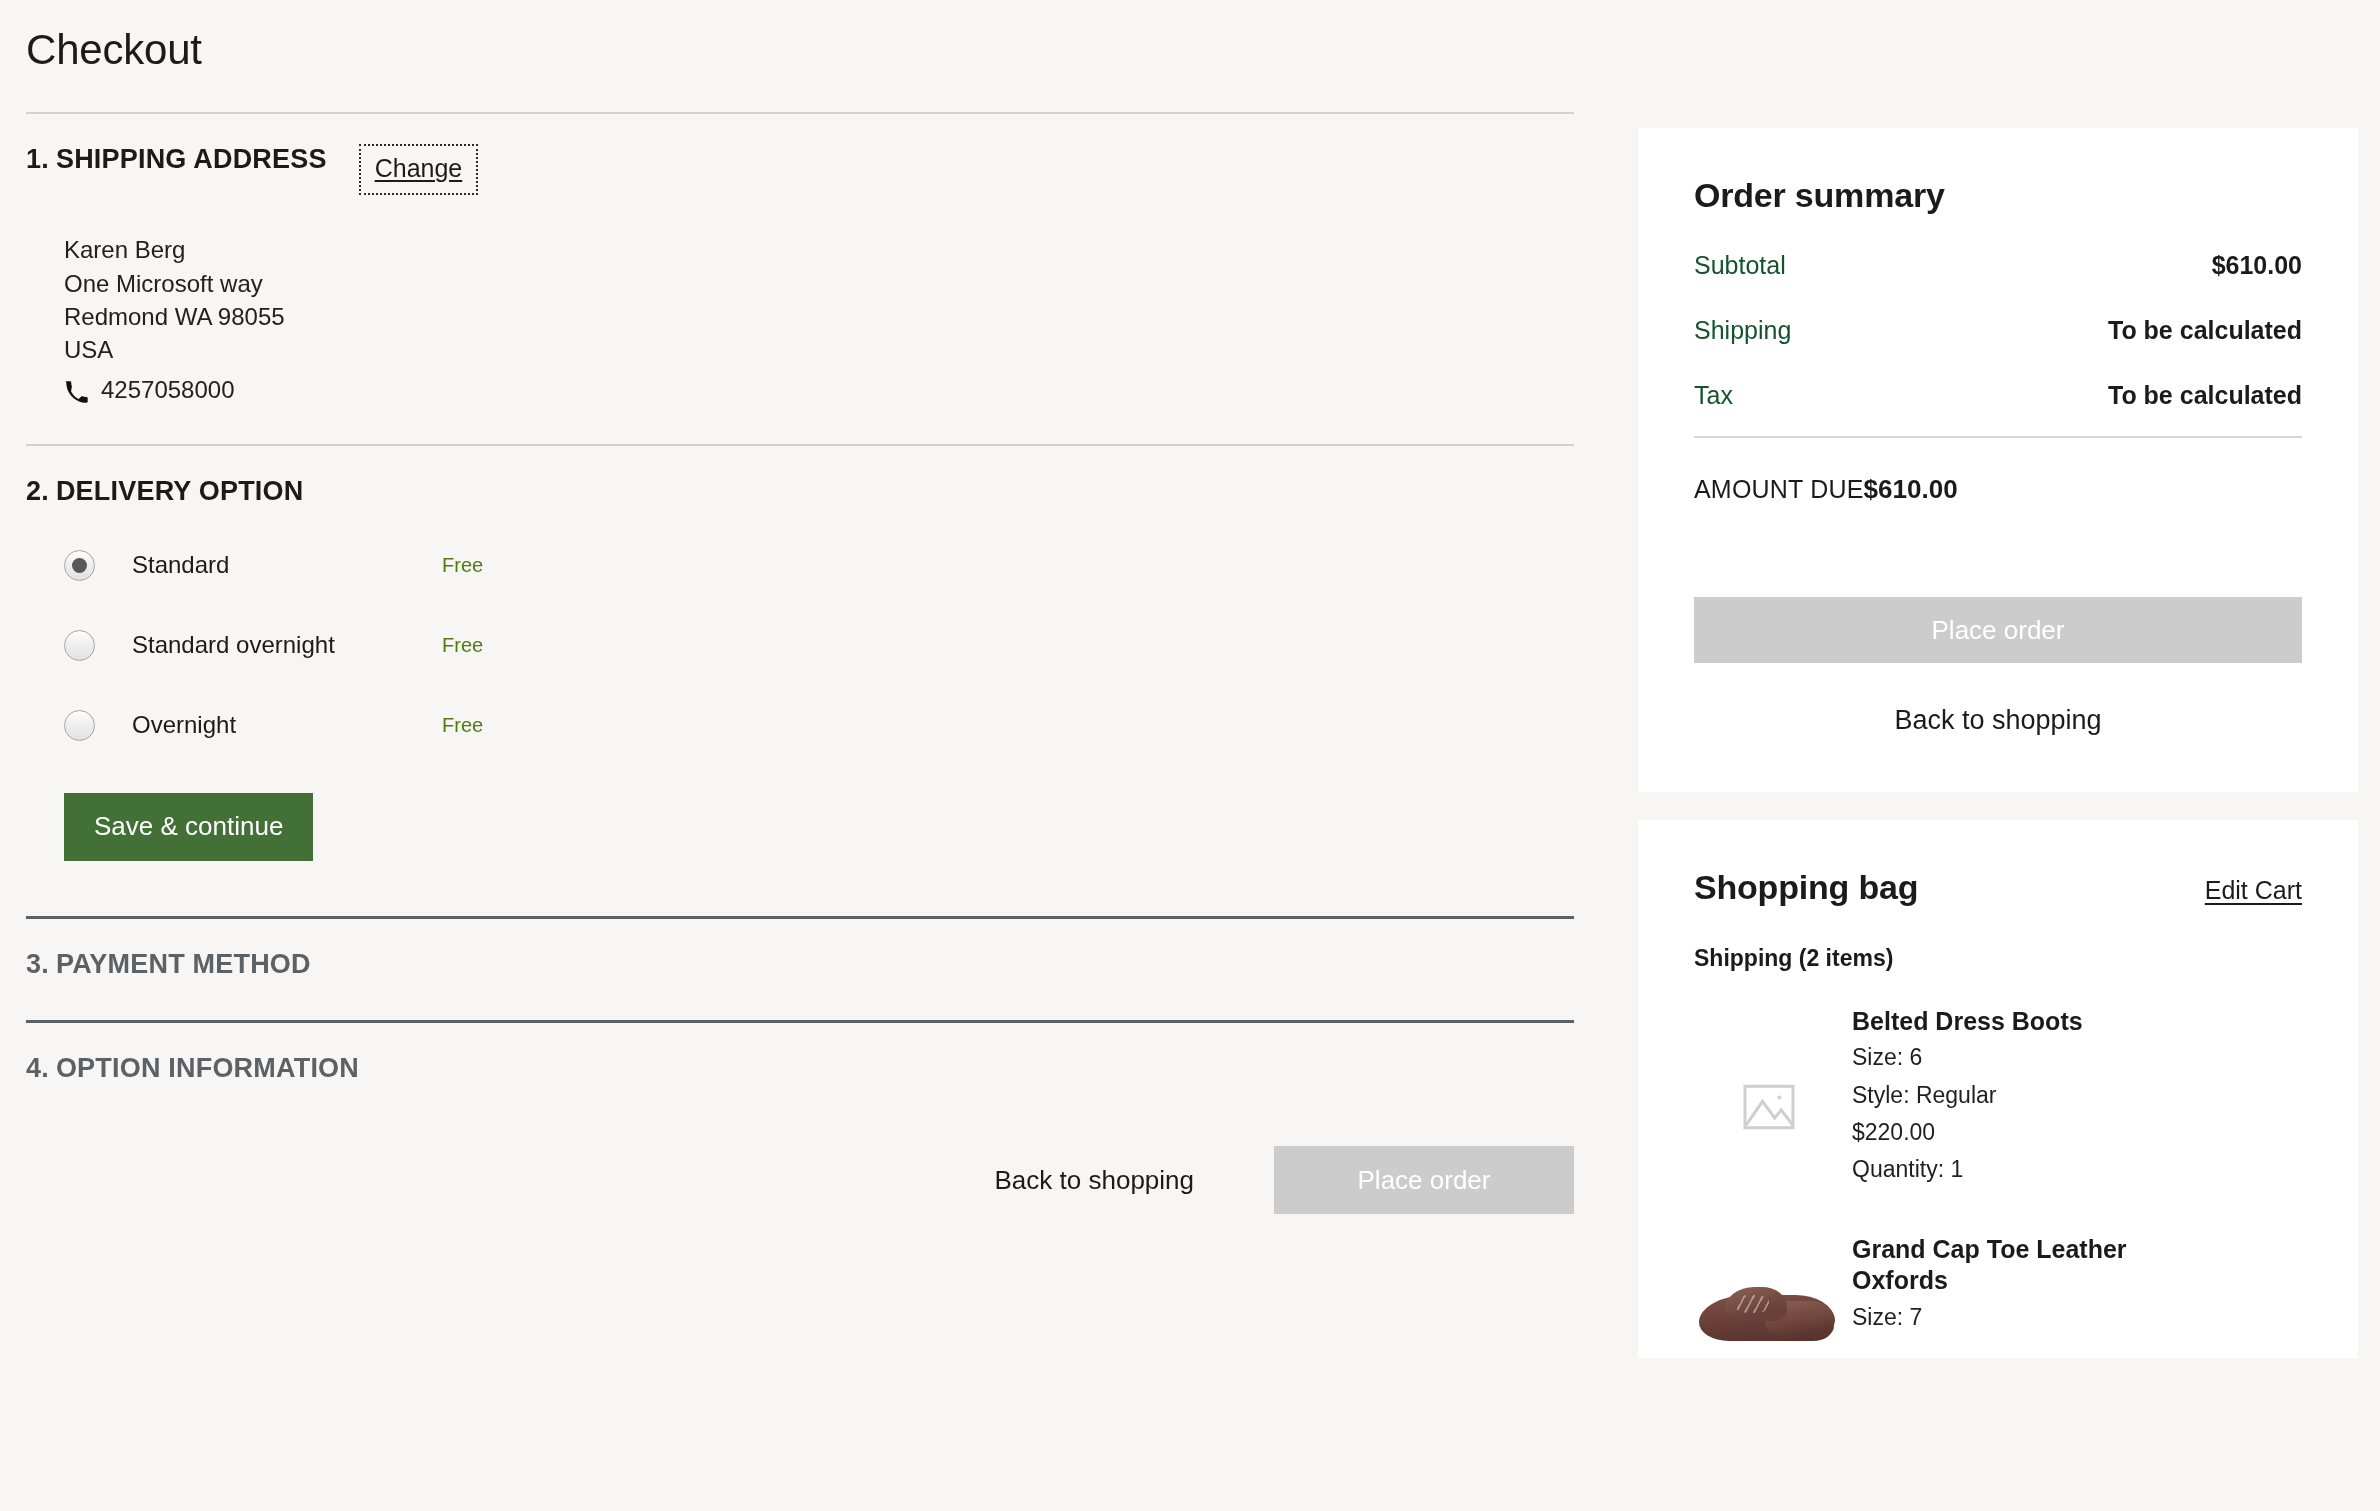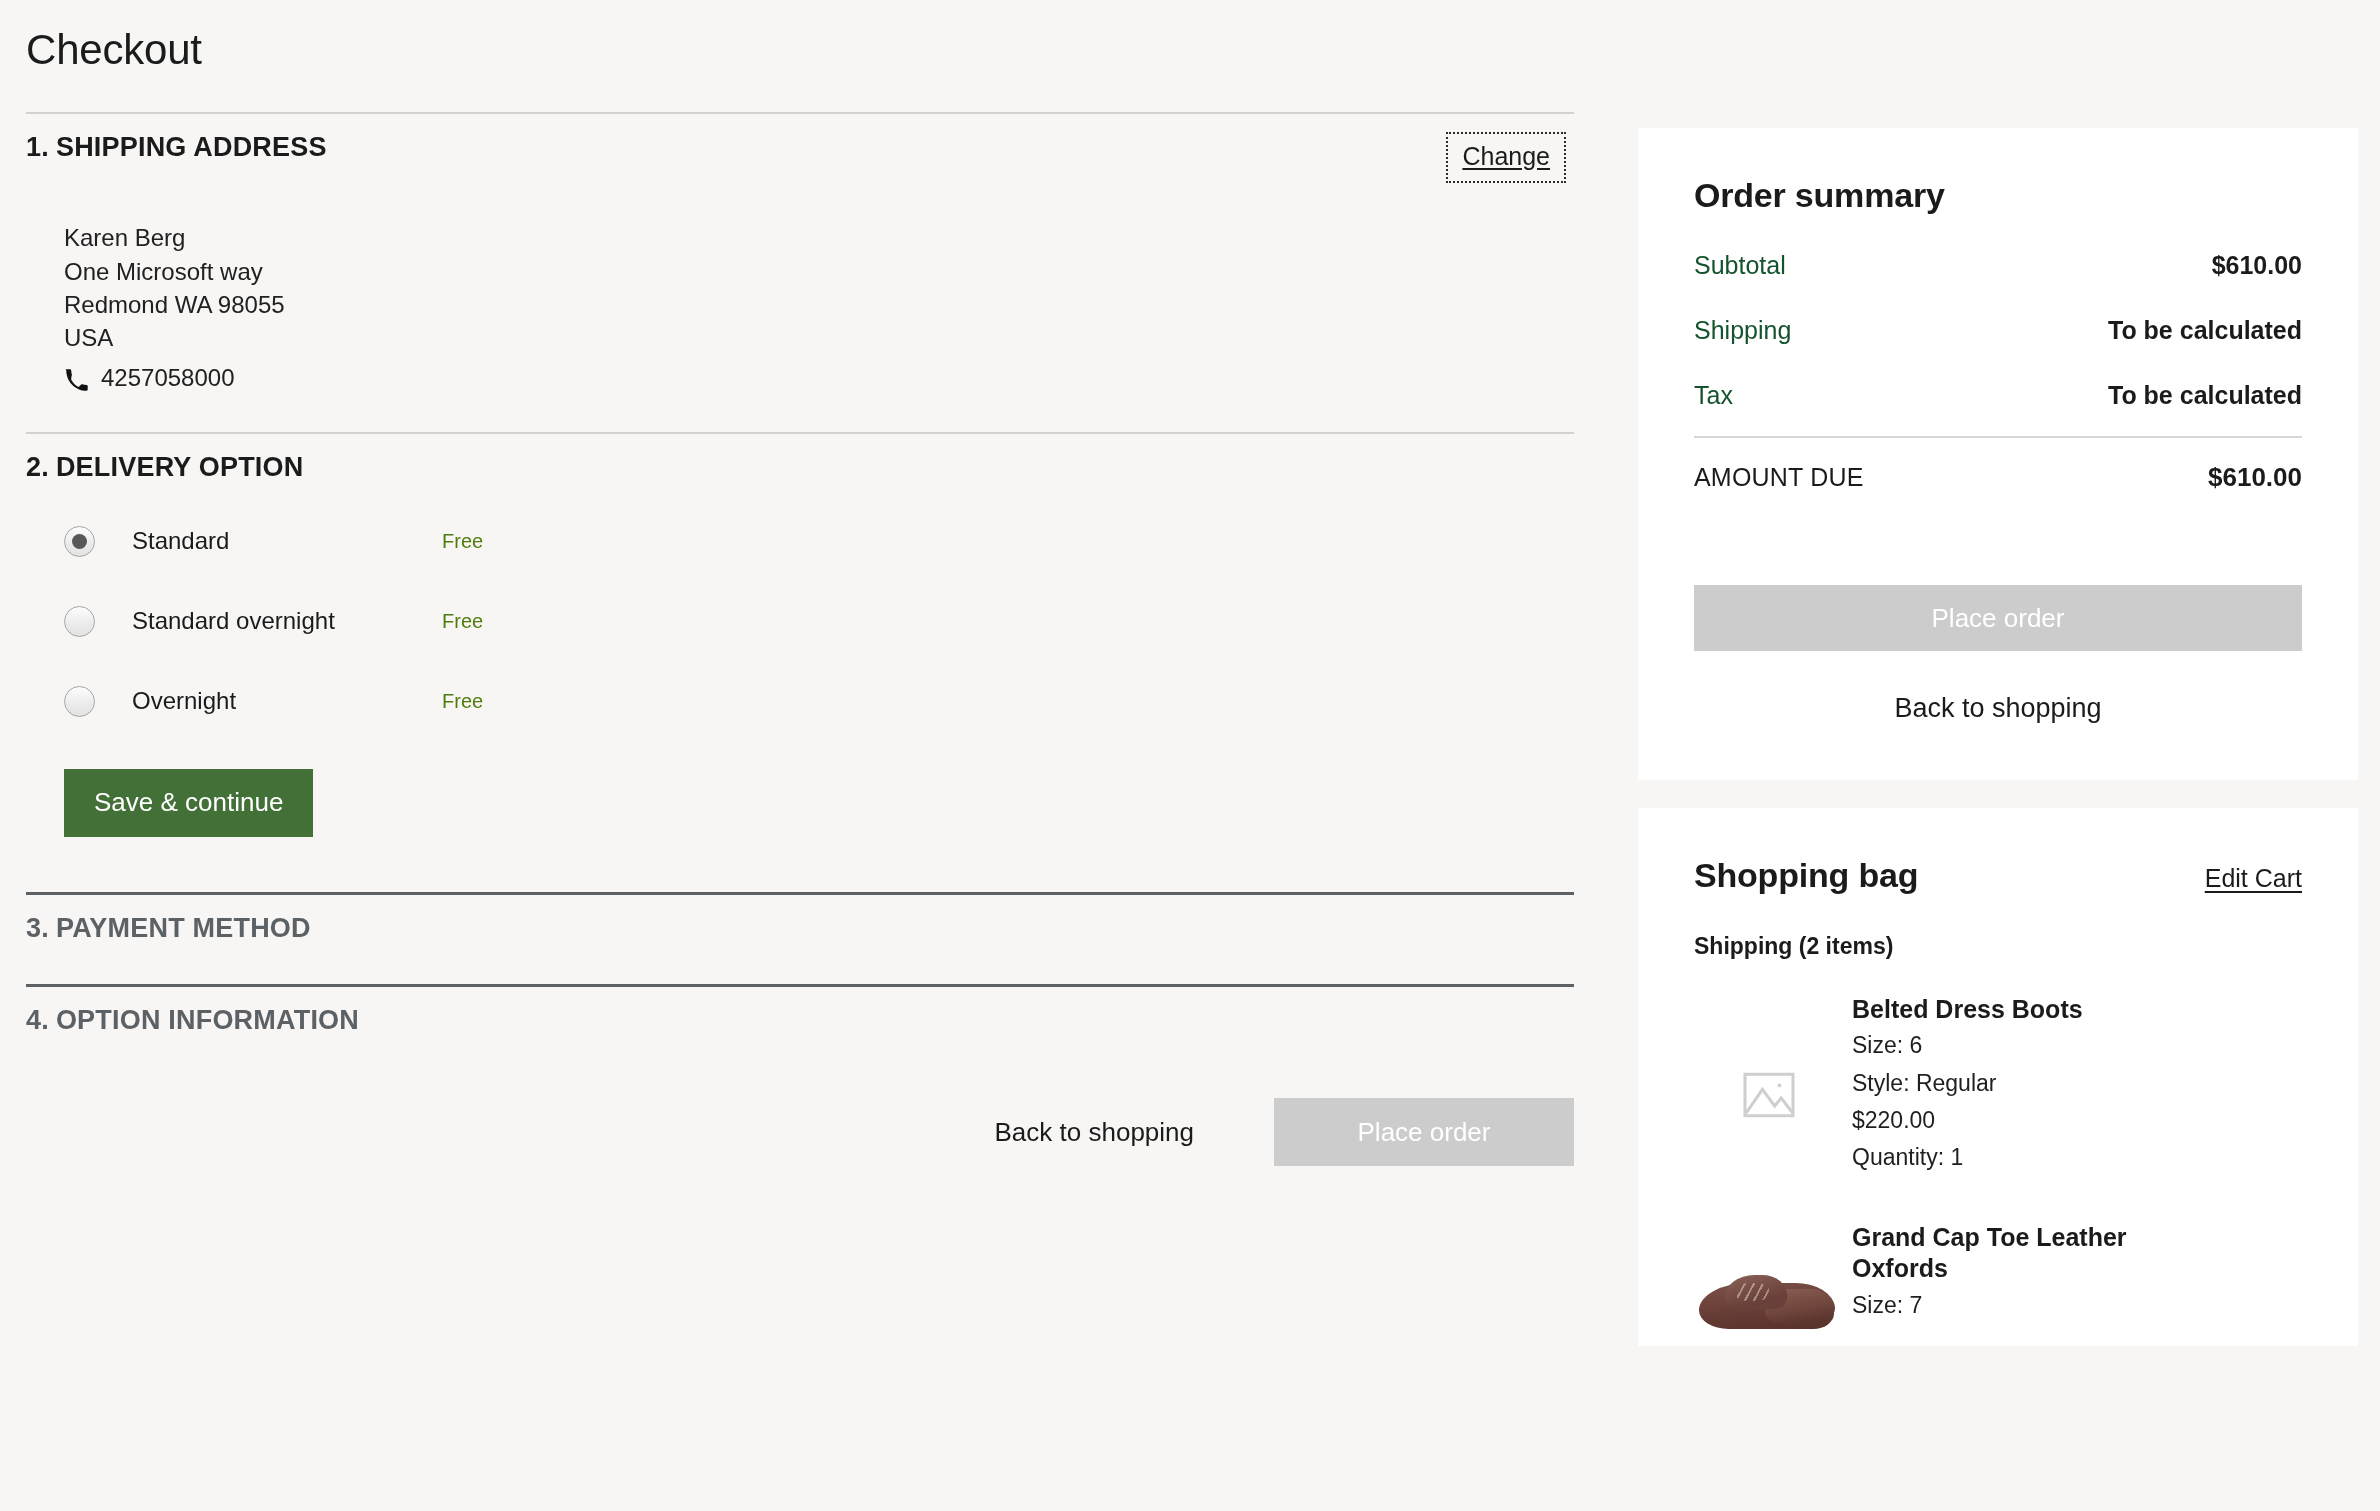--- a/index.html
+++ b/index.html
@@ -54,22 +54,23 @@
     margin: 0 26px 0 26px;
   }
 
   .section {
     padding: 0 26px;
   }
 
   .section-head {
     display: flex;
     align-items: flex-start;
-    justify-content: space-between;
-    padding-top: 18px;
+    justify-content: flex-start;
+    padding-top: 30px;
+    gap: 32px;
   }
 
   .section-title {
     font-size: 27px;
     font-weight: 700;
     letter-spacing: 0.2px;
     color: #1b1b1b;
     white-space: nowrap;
   }
   .section-title .num { margin-right: 7px; }
@@ -235,22 +236,22 @@
 
   .sum-divider {
     height: 2px;
     background: #d6d6d6;
     margin-top: 26px;
   }
 
   .sum-total {
     display: flex;
     align-items: baseline;
-    justify-content: space-between;
-    margin-top: 24px;
+    justify-content: flex-start;
+    margin-top: 36px;
   }
   .sum-total-label { font-size: 25px; color: #1b1b1b; letter-spacing: 0.2px; }
   .sum-total-value { font-size: 26px; font-weight: 700; color: #1b1b1b; }
 
   .place-order-wide {
     display: block;
     width: 100%;
     background: #cccccc;
     color: #ffffff;
     border: none;

